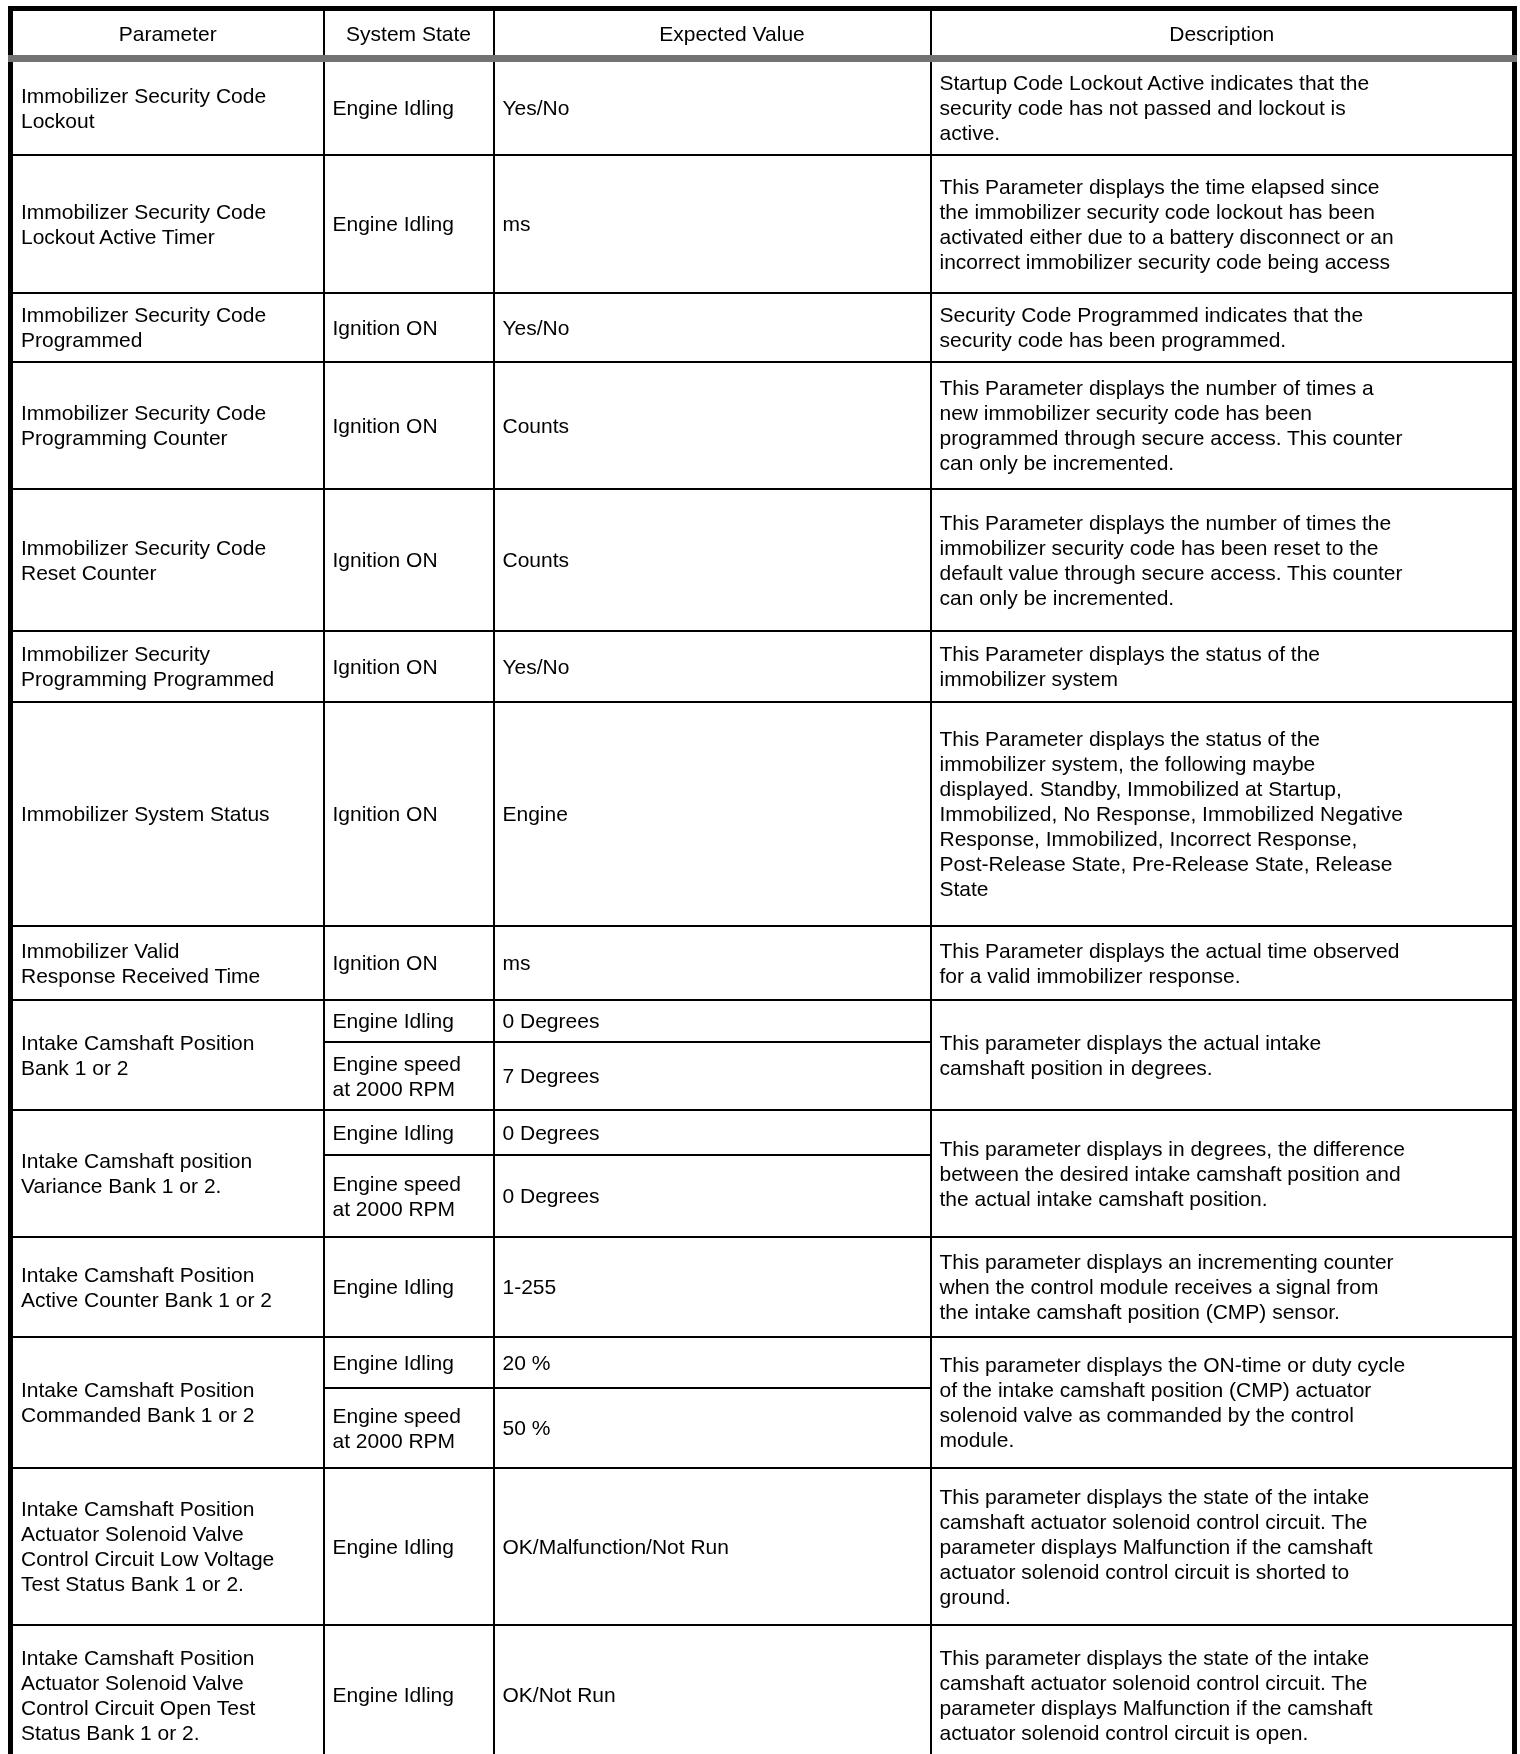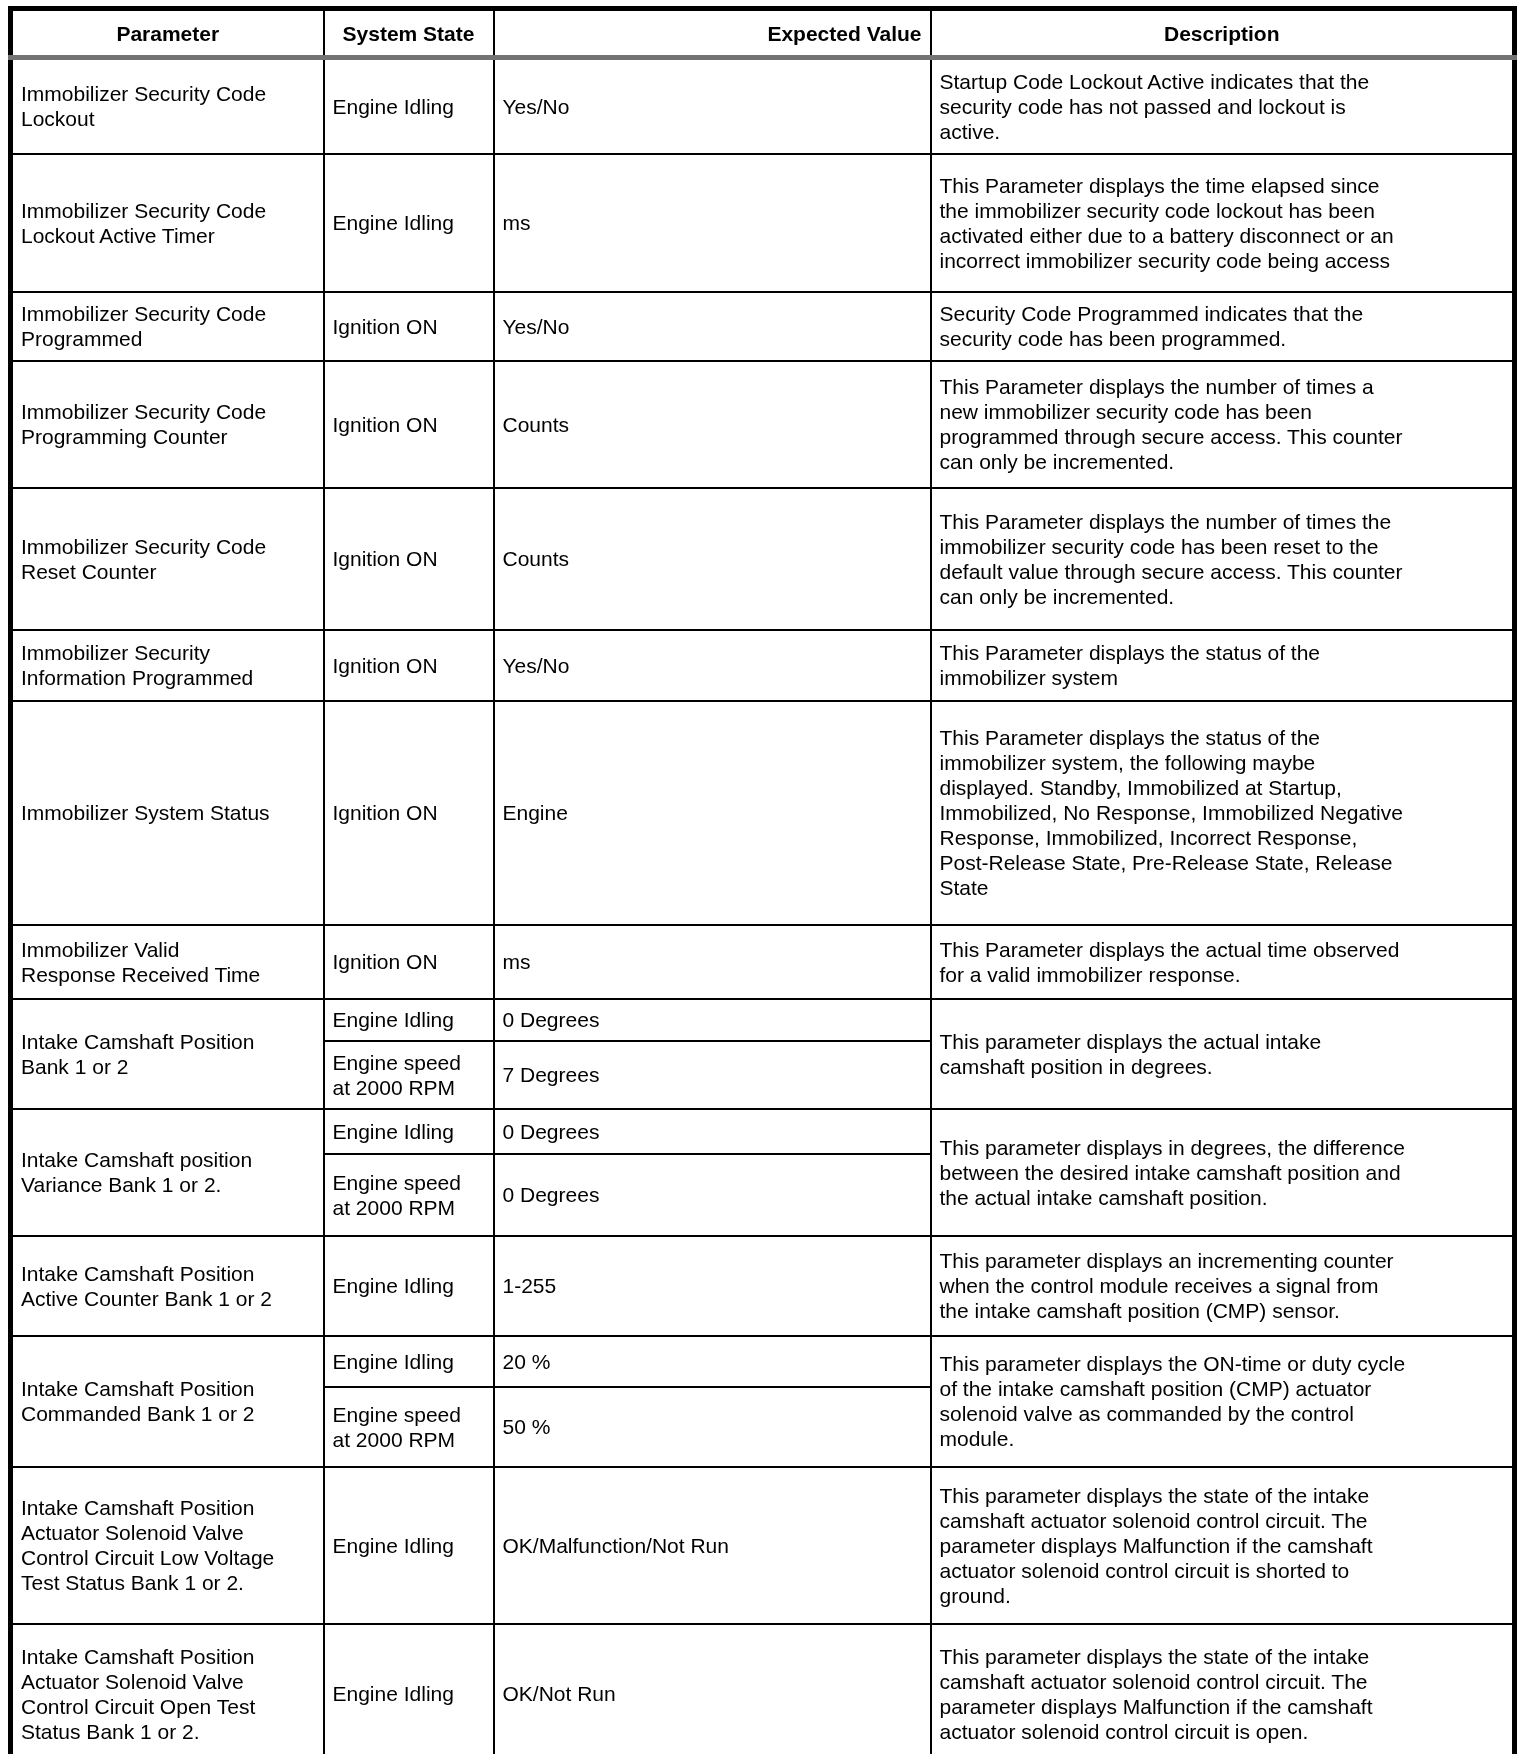--- a/index.html
+++ b/index.html
@@ -21,28 +21,28 @@
   }
   .param-table th, .param-table td {
     border: 2px solid #000000;
     padding: 2px 8px;
     vertical-align: middle;
     overflow: hidden;
     text-align: left;
     white-space: pre-line;
   }
   .param-table thead th {
-    border-bottom: 5px solid #737373;
-    font-weight: bold;
+    border-bottom: 7px solid #737373;
+    font-weight: normal;
     text-align: center;
     white-space: nowrap;
     height: 40px;
   }
   .param-table thead th.th-left {
-    text-align: right;
+    text-align: center;
     padding-left: 48px;
   }
   .c-param { width: 313px; }
   .c-state { width: 170px; }
   .c-value { width: 437px; }
   .c-desc  { width: 584px; }
   td.desc { padding-right: 4px; }
 </style>
 </head>
 <body>
@@ -111,21 +111,21 @@
       <td class="state">Ignition ON</td>
       <td class="value">Counts</td>
       <td class="desc">This Parameter displays the number of times the
 immobilizer security code has been reset to the
 default value through secure access. This counter
 can only be incremented.</td>
     </tr>
 
     <tr style="height:71px">
       <td class="param">Immobilizer Security
-Information Programmed</td>
+Programming Programmed</td>
       <td class="state">Ignition ON</td>
       <td class="value">Yes/No</td>
       <td class="desc">This Parameter displays the status of the
 immobilizer system</td>
     </tr>
 
     <tr style="height:224px">
       <td class="param">Immobilizer System Status</td>
       <td class="state">Ignition ON</td>
       <td class="value">Engine</td>

